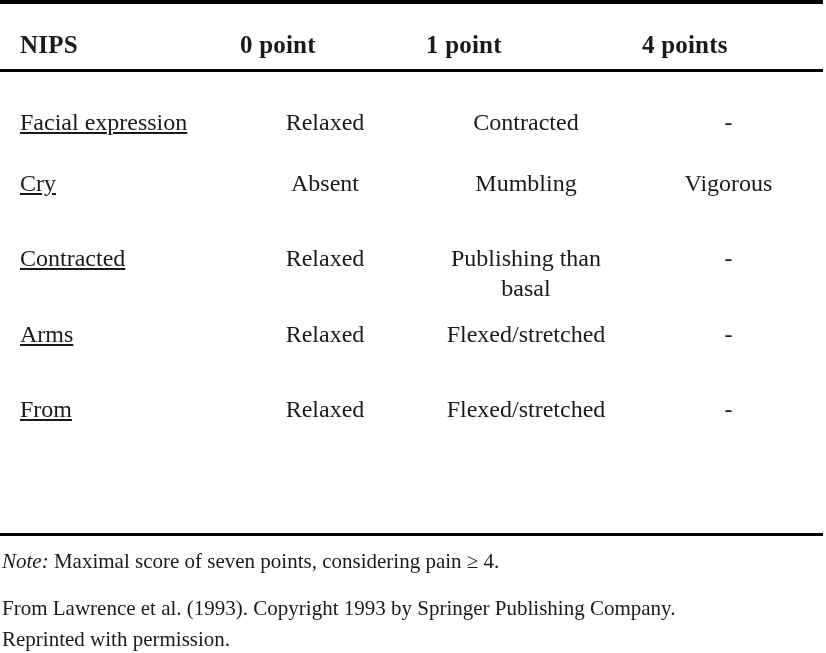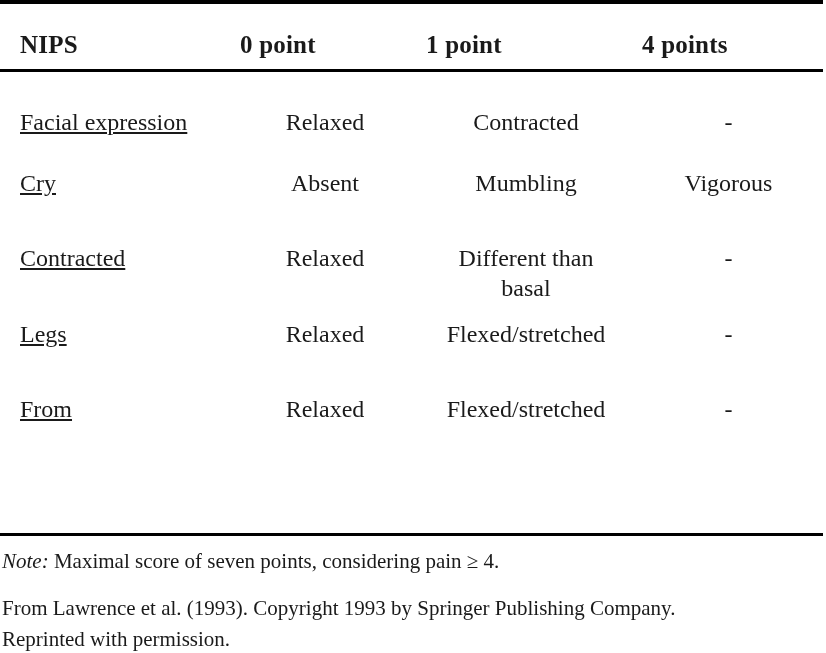--- a/index.html
+++ b/index.html
@@ -127,27 +127,27 @@
       <tr>
         <td class="label">Cry</td>
         <td class="val">Absent</td>
         <td class="val">Mumbling</td>
         <td class="val">Vigorous</td>
       </tr>
       <tr>
         <td class="label">Contracted</td>
         <td class="val">Relaxed</td>
         <td class="val">
-          <span>Different than</span>
+          <span>Publishing than</span>
           <span class="line2">basal</span>
         </td>
         <td class="val">-</td>
       </tr>
       <tr>
-        <td class="label">Legs</td>
+        <td class="label">Arms</td>
         <td class="val">Relaxed</td>
         <td class="val">Flexed/stretched</td>
         <td class="val">-</td>
       </tr>
       <tr>
         <td class="label">From</td>
         <td class="val">Relaxed</td>
         <td class="val">Flexed/stretched</td>
         <td class="val">-</td>
       </tr>

